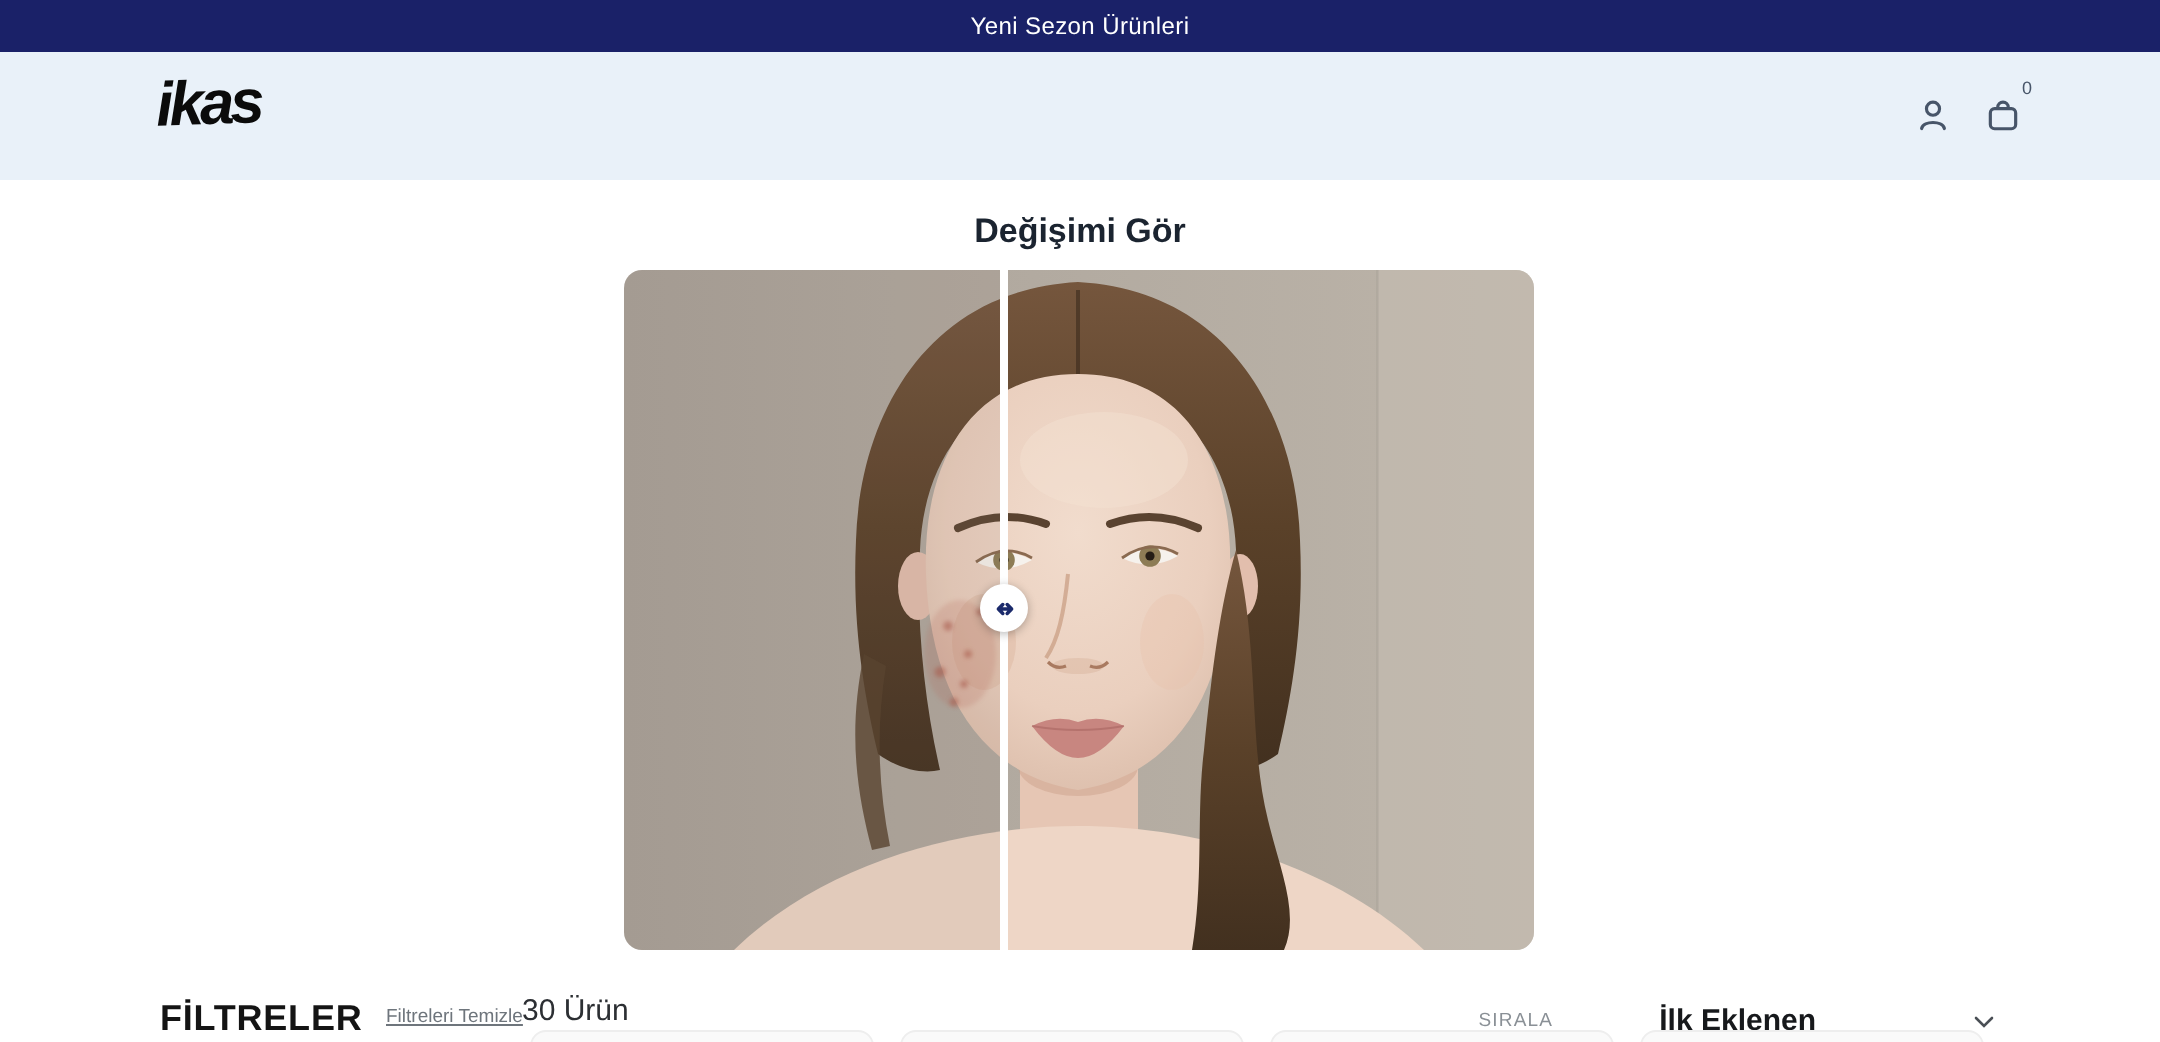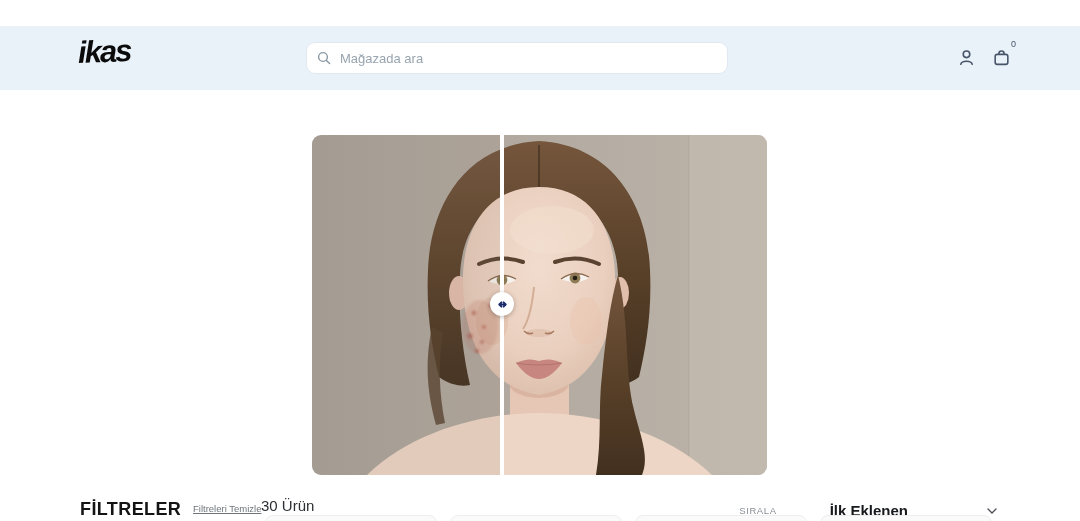--- a/index.html
+++ b/index.html
@@ -52,49 +52,46 @@
   
   .card{position:absolute;bottom:-6px;height:12px;width:172px;background:#fafafa;
     border:1px solid #eeeeee;border-radius:8px 8px 0 0;box-sizing:border-box;cursor:pointer;}
   .card.c1{left:265px}.card.c2{left:450px}.card.c3{left:635px}.card.c4{left:820px}
 </style>
 </head>
 <body>
 
 <div class="stage">
 
+  <div class="announcement">
+    <span>Yeni Sezon Ürünleri</span>
+  </div>
 
   <div class="header">
     <div class="brand">ikas</div>
 
-    <div class="search">
-      <svg width="14" height="14" viewBox="0 0 14 14">
-        <circle cx="6" cy="6" r="4.4" fill="none" stroke="#8b98a3" stroke-width="1.4"></circle>
-        <line x1="9.4" y1="9.4" x2="12.6" y2="12.6" stroke="#8b98a3" stroke-width="1.4" stroke-linecap="round"></line>
-      </svg>
-      <input type="text" value="" placeholder="Mağazada ara" style="">
-    </div>
 
     <div class="hicons">
       <button class="iconbtn">
         <svg width="19" height="19" viewBox="0 0 18 18">
           <circle cx="9" cy="6" r="3.1" fill="none" stroke="#475569" stroke-width="1.5"></circle>
           <path d="M3.6 15.4 C4.6 11.6 13.4 11.6 14.4 15.4" fill="none" stroke="#475569" stroke-width="1.5" stroke-linecap="round"></path>
         </svg>
       </button>
       <button class="iconbtn">
         <svg width="19" height="19" viewBox="0 0 18 18">
           <rect x="3" y="6" width="12" height="9.5" rx="2" fill="none" stroke="#475569" stroke-width="1.5"></rect>
           <path d="M6.5 6 V5.4 a2.5 2.5 0 0 1 5 0 V6" fill="none" stroke="#475569" stroke-width="1.5"></path>
         </svg>
         <span class="cart-count">0</span>
       </button>
     </div>
   </div>
 
+  <div class="hero-title">Değişimi Gör</div>
 
   <div class="compare">
     <svg class="portrait" width="455" height="340" viewBox="0 0 455 340">
       <defs>
         <linearGradient id="bgg" x1="0" y1="0" x2="1" y2="0">
           <stop offset="0" stop-color="#a9a198"></stop>
           <stop offset="0.45" stop-color="#b2aaa0"></stop>
           <stop offset="1" stop-color="#bcb4a9"></stop>
         </linearGradient>
         <radialGradient id="skin" cx="0.5" cy="0.38" r="0.72">

